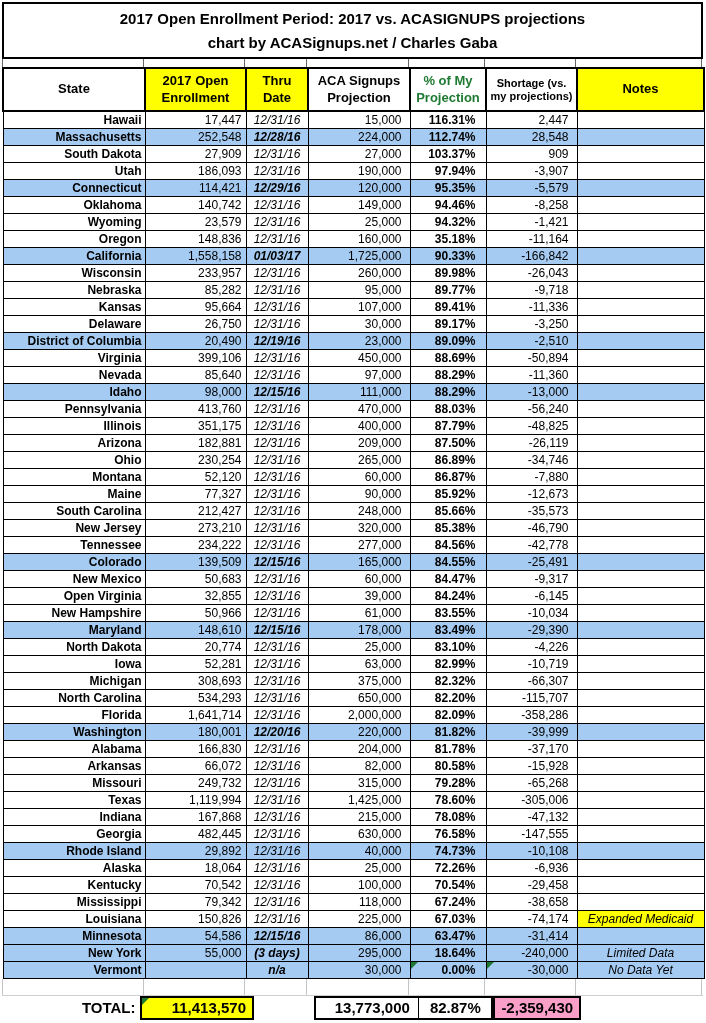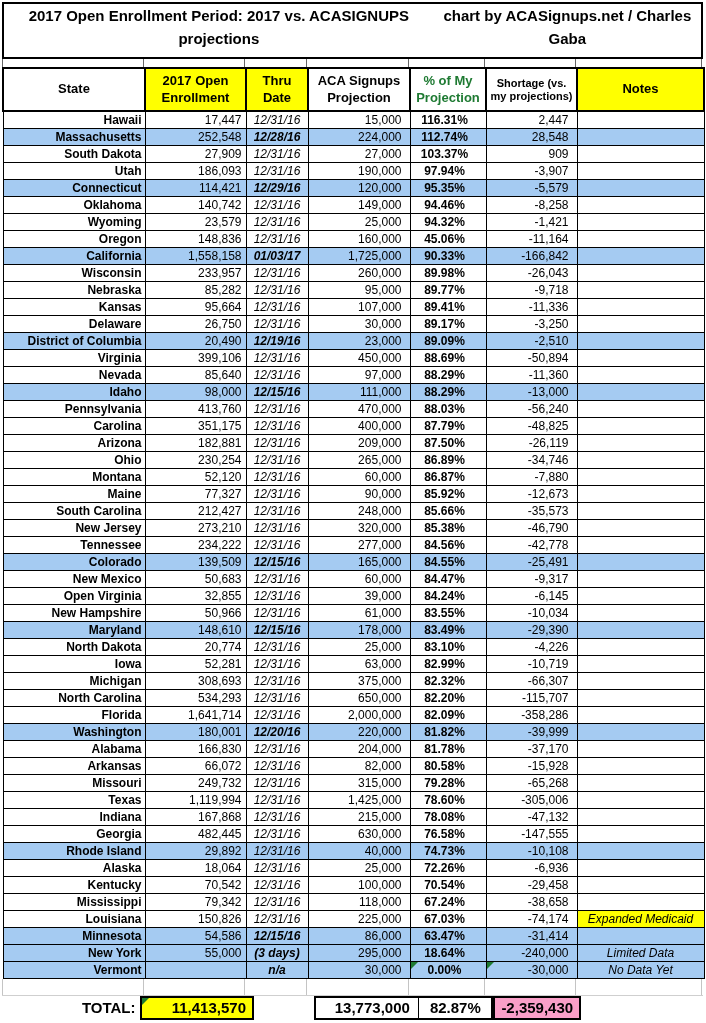--- a/index.html
+++ b/index.html
@@ -15,21 +15,21 @@
     --pink:#FA9FC8;
     --green:#1E7A32;
     --marker:#1E7A32;
   }
   .wrap { padding:2px 3px 0 2px; }
 
   
   .titlebox{
     border:2px solid #000;
     height:53px;
-    display:flex; flex-direction:row; justify-content:space-between;
+    display:flex; flex-direction:column; justify-content:center;
     text-align:center; font-weight:bold; font-size:15px; line-height:1.55;
   }
 
   
   .spacer{ display:flex; height:8px; }
   .spacer div{ box-sizing:border-box; border-right:1px solid #666; height:100%; }
   .spacer div:first-child{ border-left:1px solid #666; }
 
   
   table{ border-collapse:collapse; table-layout:fixed; width:701px; font-size:12px; }
@@ -50,21 +50,21 @@
     height:17px; padding:0 3px;
     white-space:nowrap; overflow:hidden;
     background:#fff;
   }
   tr.hl td{ background:var(--blue); }
   td.c-state{ font-weight:bold; text-align:right; padding-right:3px; }
   td.c-enroll{ text-align:right; padding-right:4px; }
   td.c-date{ text-align:center; font-style:italic; }
   td.c-date.emph{ font-weight:bold;text-align:center; }
   td.c-proj{ text-align:right; padding-right:8px; }
-  td.c-pct{ text-align:center; font-weight:bold; padding-right:10px; position:relative; }
+  td.c-pct{ text-align:right; font-weight:bold; padding-right:10px; position:relative; }
   td.c-short{ text-align:right; padding-right:8px; position:relative; }
   td.c-notes{ text-align:center; font-style:italic; padding-left:3px; }
   td.c-notes.note-hl{ background:var(--yellow) !important; }
 
   
   .mk{
     position:absolute; top:0; left:0; width:0; height:0;
     border-top:7px solid var(--marker);
     border-right:7px solid transparent;
   }
@@ -190,21 +190,21 @@
     <td class="c-proj">25,000</td>
     <td class="c-pct">94.32%</td>
     <td class="c-short">-1,421</td>
     <td class="c-notes"></td>
   </tr>
         <tr>
     <td class="c-state">Oregon</td>
     <td class="c-enroll">148,836</td>
     <td class="c-date">12/31/16</td>
     <td class="c-proj">160,000</td>
-    <td class="c-pct">45.06%</td>
+    <td class="c-pct">35.18%</td>
     <td class="c-short">-11,164</td>
     <td class="c-notes"></td>
   </tr>
         <tr class="hl">
     <td class="c-state">California</td>
     <td class="c-enroll">1,558,158</td>
     <td class="c-date emph">01/03/17</td>
     <td class="c-proj">1,725,000</td>
     <td class="c-pct">90.33%</td>
     <td class="c-short">-166,842</td>
@@ -285,21 +285,21 @@
         <tr>
     <td class="c-state">Pennsylvania</td>
     <td class="c-enroll">413,760</td>
     <td class="c-date">12/31/16</td>
     <td class="c-proj">470,000</td>
     <td class="c-pct">88.03%</td>
     <td class="c-short">-56,240</td>
     <td class="c-notes"></td>
   </tr>
         <tr>
-    <td class="c-state">Carolina</td>
+    <td class="c-state">Illinois</td>
     <td class="c-enroll">351,175</td>
     <td class="c-date">12/31/16</td>
     <td class="c-proj">400,000</td>
     <td class="c-pct">87.79%</td>
     <td class="c-short">-48,825</td>
     <td class="c-notes"></td>
   </tr>
         <tr>
     <td class="c-state">Arizona</td>
     <td class="c-enroll">182,881</td>

